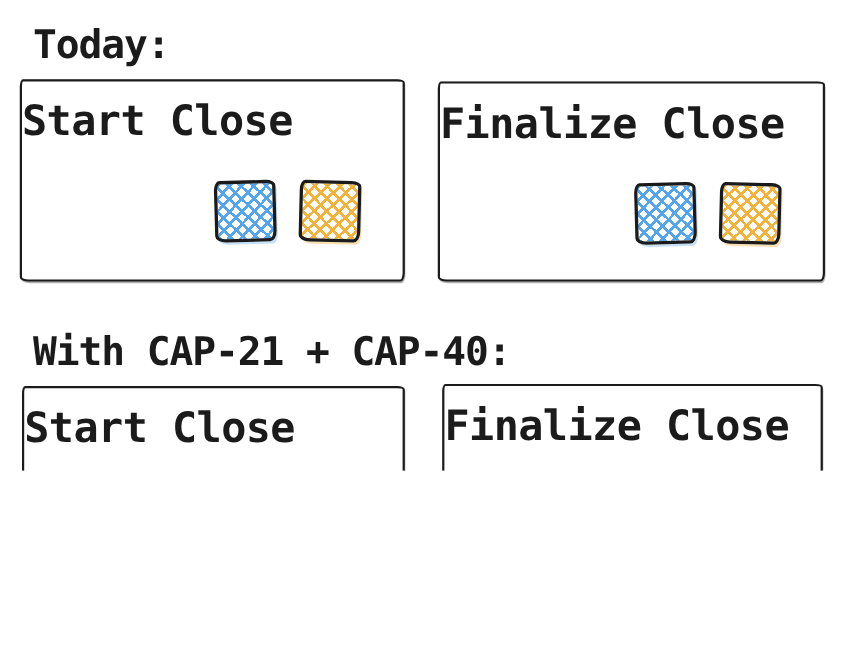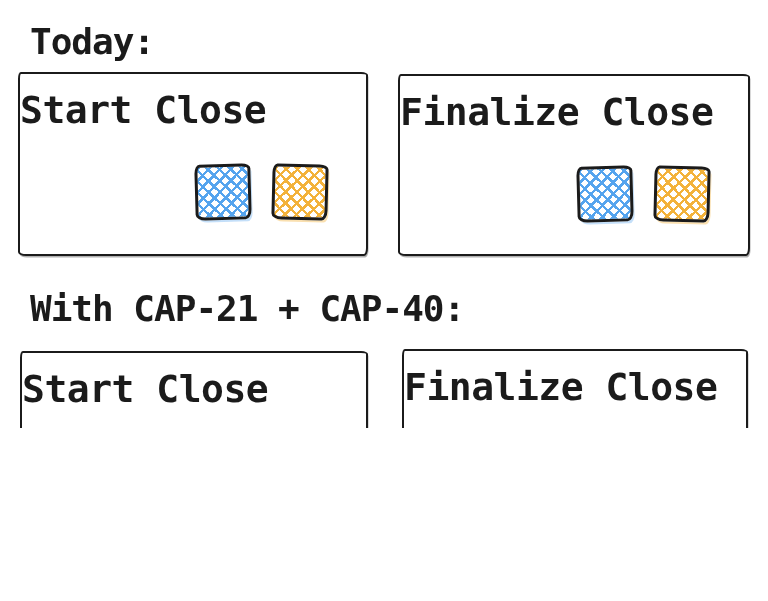--- a/index.html
+++ b/index.html
@@ -57,21 +57,21 @@
   </div>
 
   <div class="box" style="left:398px;top:74px;width:352px;height:182px;">
     <div class="box-title">Finalize Close</div>
     <div class="chip-row">
         <span class="chip blue"></span>
         <span class="chip orange"></span>
       </div>
   </div>
 
-  <div class="section-label" style="left:30px;top:288px;">With CAP-21 + CAP-40:</div>
+  <div class="section-label" style="left:30px;top:300px;">With CAP-21 + CAP-40:</div>
 
   <div class="box" style="left:20px;top:351px;width:348px;height:181px;">
     <div class="box-title">Start Close</div>
     <div class="chip-row">
         <span class="chip blue"></span>
         <span class="chip blue"></span>
         <span class="chip orange"></span>
       </div>
   </div>
 

